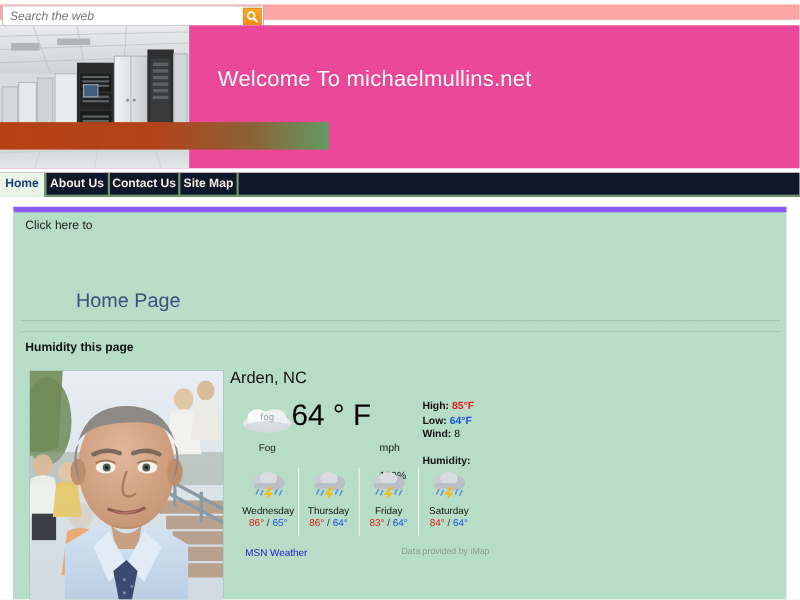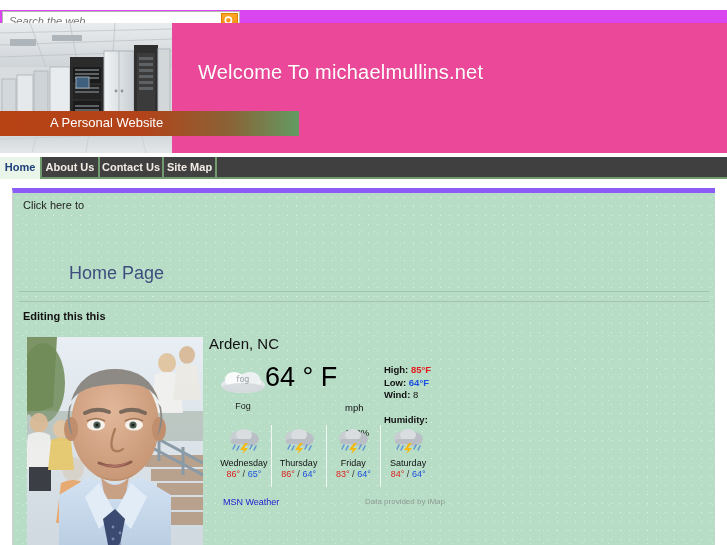--- a/index.html
+++ b/index.html
@@ -9,23 +9,23 @@
     width: 727px; height: 545px;
     overflow: hidden;
     background: #ffffff;
     font-family: "Liberation Sans", sans-serif;
   }
 
   #page { position: relative; width: 727px; height: 545px; background: #ffffff; }
 
   
   .searchbar {
-    position: absolute; left: 0; top: 10px;
+    position: absolute; left: 0; top: 4px;
     width: 727px; height: 14px;
-    background: #d946ef;
+    background: #fca5a5;
   }
   .search-wrap {
     position: absolute; left: 2px; top: 1px;
     width: 238px; height: 20px;
     border: 1px solid #b8b8b8;
     background: #ffffff;
   }
   .search-input {
     position: absolute; left: 0; top: 0;
     width: 211px; height: 18px;
@@ -85,21 +85,21 @@
     position: absolute; left: 50px; top: 92px;
     font-size: 13px; color: #ffffff;
     font-weight: 500;
     white-space: nowrap;
   }
 
   
   .navbar {
     position: absolute; left: 0; top: 157px;
     width: 727px; height: 22px;
-    background: #404040;
+    background: #0f172a;
     border-bottom: 2px solid #6f9b6f;
   }
   .nav-item {
     position: absolute; top: 0;
     height: 22px; line-height: 21px;
     font-size: 11px; font-weight: bold;
     color: #f2ece5;
     text-align: center;
     border-right: 2px solid #6f9b6f;
     cursor: pointer;
@@ -321,40 +321,39 @@
           <line x1="90" y1="104" x2="86" y2="130"></line>
           <line x1="140" y1="106" x2="146" y2="130"></line>
         </g>
       </svg>
     </div>
 
     <div class="title-block">
       <div class="site-title">Welcome To michaelmullins.net</div>
     </div>
     <div class="tagline-bar"></div>
-    <div class="tagline">A Personal Website</div>
   </div>
 
   <div class="navbar">
     <div class="nav-item nav-1 active">Home</div>
     <div class="nav-item nav-2">About Us</div>
     <div class="nav-item nav-3">Contact Us</div>
     <div class="nav-item nav-4">Site Map</div>
   </div>
 
   <div class="content">
 
     <div class="click-here">Click here to</div>
 
     <div class="home-page-h">Home Page</div>
 
     <div class="rule-a"></div>
     <div class="rule-b"></div>
 
-    <div class="editing-h">Editing this this</div>
+    <div class="editing-h">Humidity this page</div>
 
     <div class="portrait">
       <svg width="176" height="213" viewBox="0 0 176 213">
         <defs>
           <linearGradient id="sky" x1="0" y1="0" x2="0" y2="1">
             <stop offset="0" stop-color="#e8eef3"></stop>
               <stop offset="1" stop-color="#cfd9df"></stop>
           </linearGradient>
           <linearGradient id="shirt" x1="0" y1="0" x2="0" y2="1">
             <stop offset="0" stop-color="#d3e2f2"></stop>

